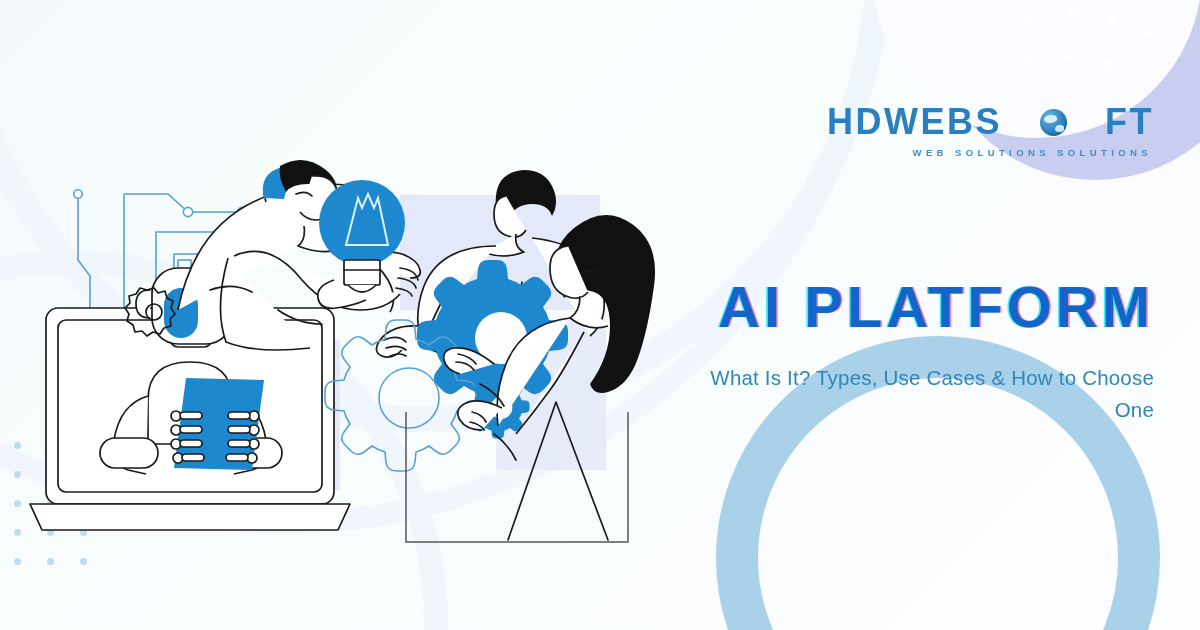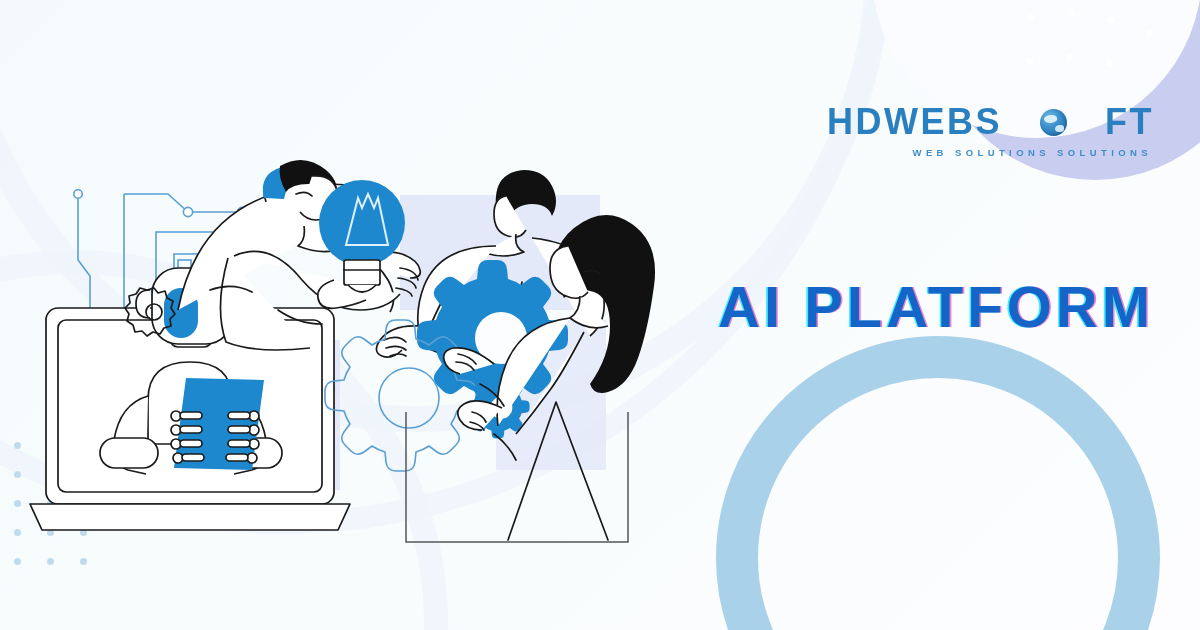--- a/index.html
+++ b/index.html
@@ -306,15 +306,16 @@
       <div class="logo-mark">
         <span>HDWEBS</span>
         <span class="globe-o"></span>
         <span>FT</span>
       </div>
       <div class="logo-tag">WEB SOLUTIONS SOLUTIONS</div>
     </div>
 
     <div class="headline">AI PLATFORM</div>
 
+    <div class="subhead">What Is It? Types, Use Cases &amp; How to Choose One</div>
   </div>
 
 </div>
 
 </body></html>

